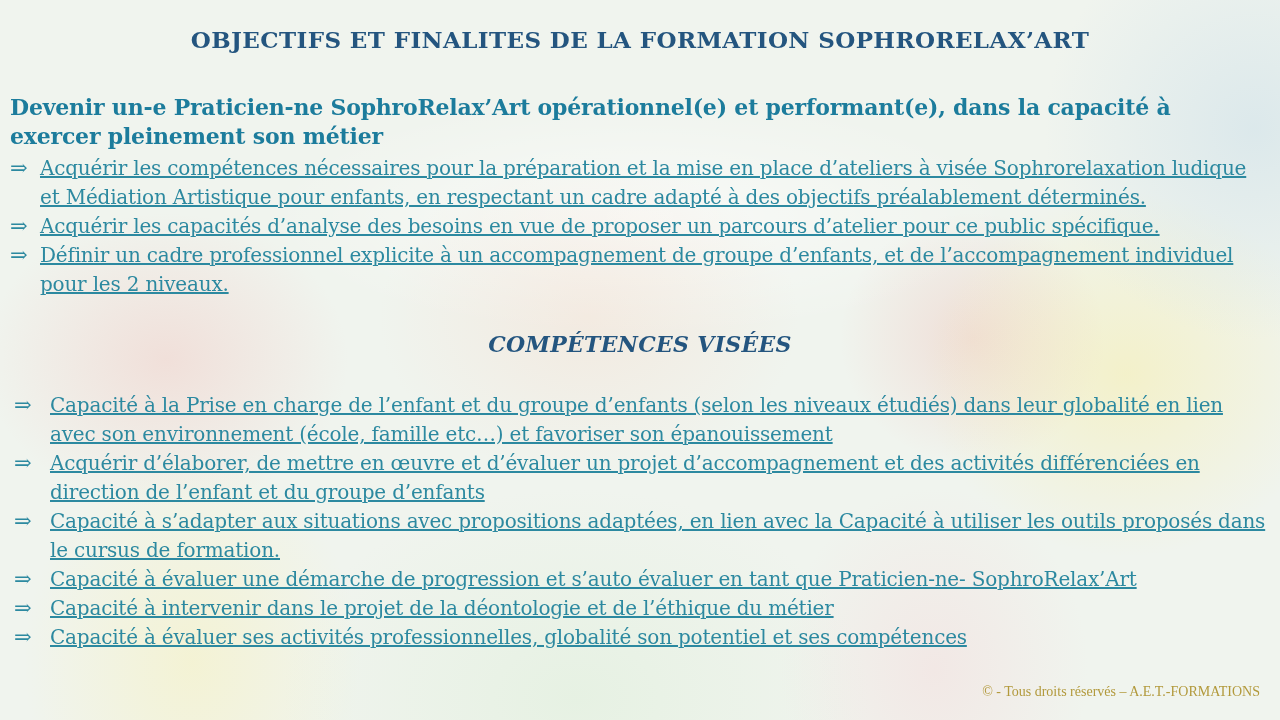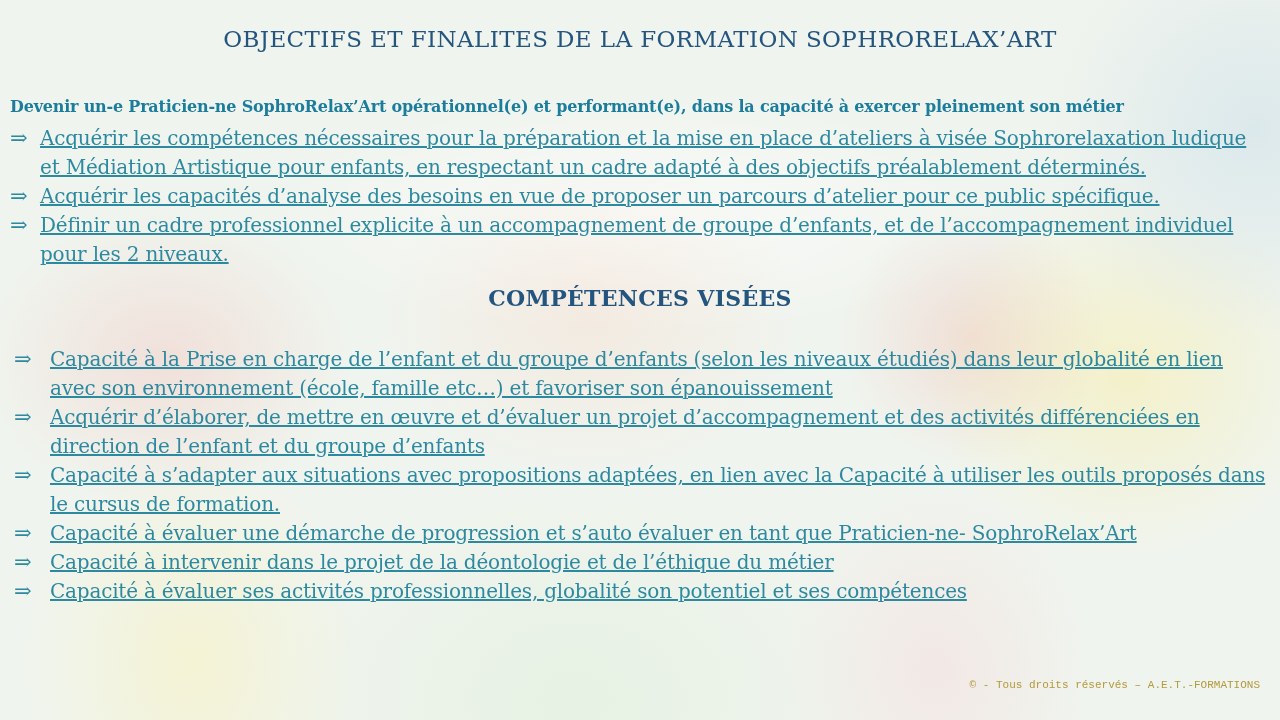--- a/index.html
+++ b/index.html
@@ -21,28 +21,28 @@
       radial-gradient(ellipse 240px 300px at 15% 92%, rgba(250,240,170,0.38), transparent 70%),
       radial-gradient(ellipse 220px 260px at 73% 93%, rgba(246,206,210,0.32), transparent 70%),
       radial-gradient(ellipse 420px 300px at 45% 97%, rgba(212,236,206,0.35), transparent 70%),
       radial-gradient(ellipse 500px 160px at 50% 30%, rgba(255,255,255,0.55), transparent 75%);
   }
 
   .title {
     margin-top: 26px;
     text-align: center;
     font-size: 23px;
-    font-weight: normal;
+    font-weight: bold;
     letter-spacing: 0.4px;
     color: #24557f;
   }
 
   .intro {
     margin: 40px 12px 0 10px;
-    font-size: 16px;
+    font-size: 22px;
     font-weight: bold;
     line-height: 29px;
     letter-spacing: -0.2px;
     color: #1c7c9c;
   }
 
   .intro .colon {
     font-weight: normal;
     color: #5e7f90;
   }
@@ -64,36 +64,37 @@
     font-size: 21px;
   }
 
   .li .li-text { flex: 1; text-decoration: underline; }
 
   .list2 { margin-top: 34px; }
   .list2 .li { padding-left: 14px; }
   .list2 .li .arrow { flex: 0 0 36px; }
 
   .heading2 {
-    margin-top: 16px;
+    margin-top: 32px;
     text-align: center;
     font-size: 22px;
     font-weight: bold;
     letter-spacing: 0.3px;
     color: #24557f;
+    font-style: italic;
   }
 
   .intro2 { margin-top: 16px; }
 
   .footer {
     position: absolute;
     right: 20px;
-    bottom: 29px;
-    font-family: Liberation Mono, monospace;
-    font-size: 11px;
+    bottom: 20px;
+    font-family: Liberation Serif, serif;
+    font-size: 14px;
     color: #b2993b;
   }
 </style>
 </head>
 <body>
 
 <div class="slide">
 
   <div class="title">OBJECTIFS ET FINALITES DE LA FORMATION SOPHRORELAX’ART</div>
 

